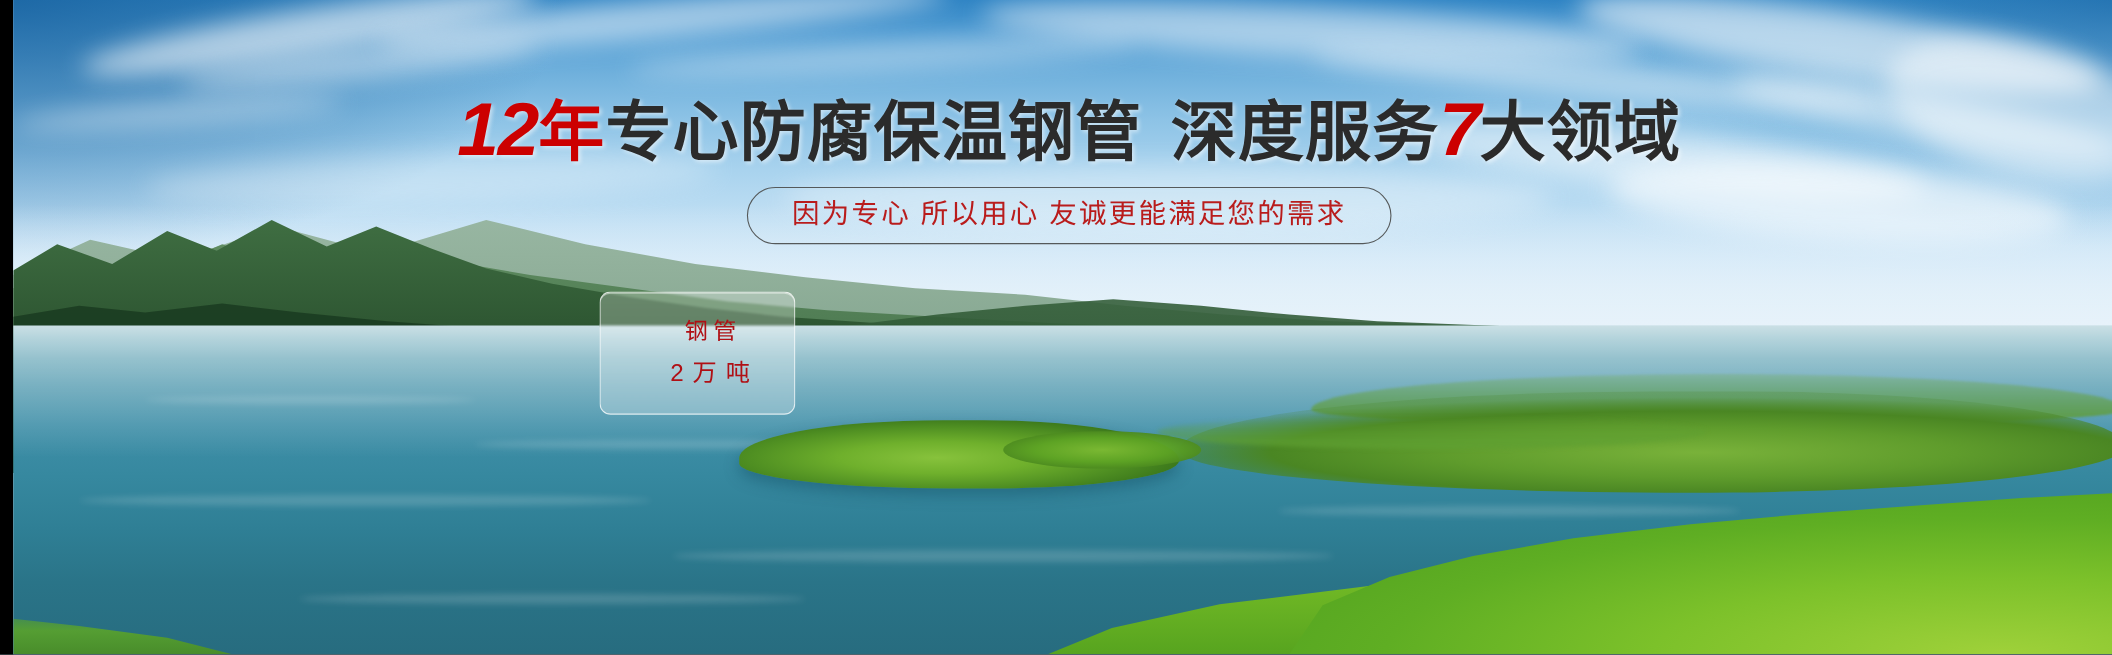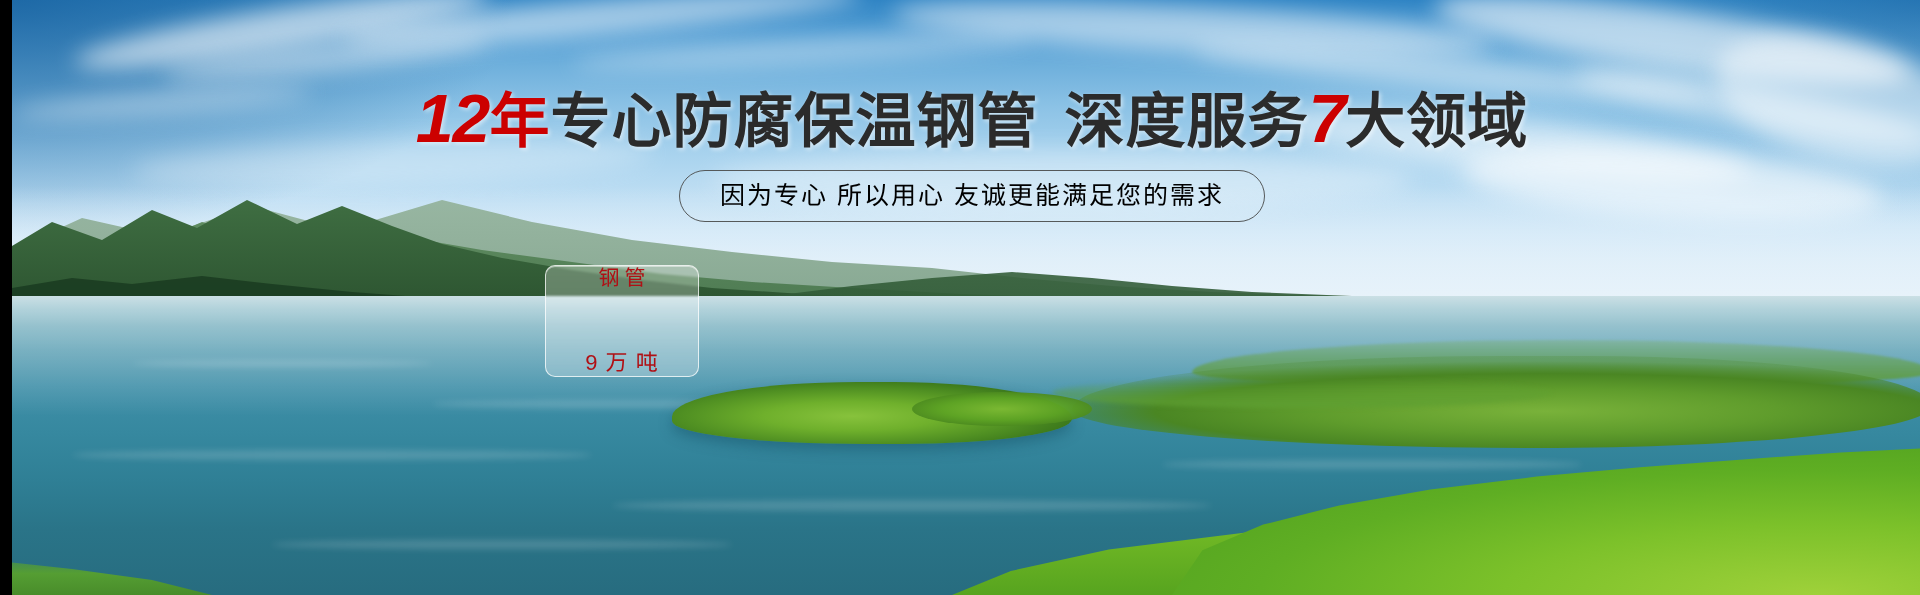--- a/index.html
+++ b/index.html
@@ -188,21 +188,21 @@
     text-align: center;
   }
   .sub-pill {
     display: inline-block;
     padding: 9px 40px 11px;
     border: 1px solid #55595a;
     border-radius: 26px;
     font-size: 25px;
     line-height: 30px;
     letter-spacing: 2px;
-    color: #000000;
+    color: #b91c1c;
     background: rgba(255,255,255,.05);
     white-space: nowrap;
   }
 
   
   .cards {
     position: absolute;
     left: 533px; top: 265px;
     display: flex;
     gap: 8px;
@@ -210,23 +210,24 @@
   .card {
     width: 152px;
     height: 110px;
     border-radius: 10px;
     border: 1px solid rgba(255,255,255,.75);
     background: rgba(255,255,255,.26);
     box-shadow: inset 0 1px 0 rgba(255,255,255,.45);
     display: flex;
     flex-direction: column;
     align-items: center;
-    justify-content: space-between;
+    justify-content: center;
     gap: 12px;
     backdrop-filter: blur(1px);
+    padding-left: 24px;
   }
   .card-label {
     font-size: 21px;
     line-height: 24px;
     letter-spacing: 5px;
     text-indent: 5px;
     color: #b01015;
     font-weight: 400;
   }
   .card-value {
@@ -337,21 +338,21 @@
 
   <div class="sub-wrap">
     <span class="sub-pill">因为专心 所以用心  友诚更能满足您的需求</span>
   </div>
 
   <div class="cards">
 
     <div class="card">
       <div class="card-label">钢管</div>
       <div class="card-value">
-        <span>9 万 吨</span><sup></sup>
+        <span>2 万 吨</span><sup></sup>
       </div>
     </div>
 
 
 
   </div>
 
 </div>
 
 </body></html>

